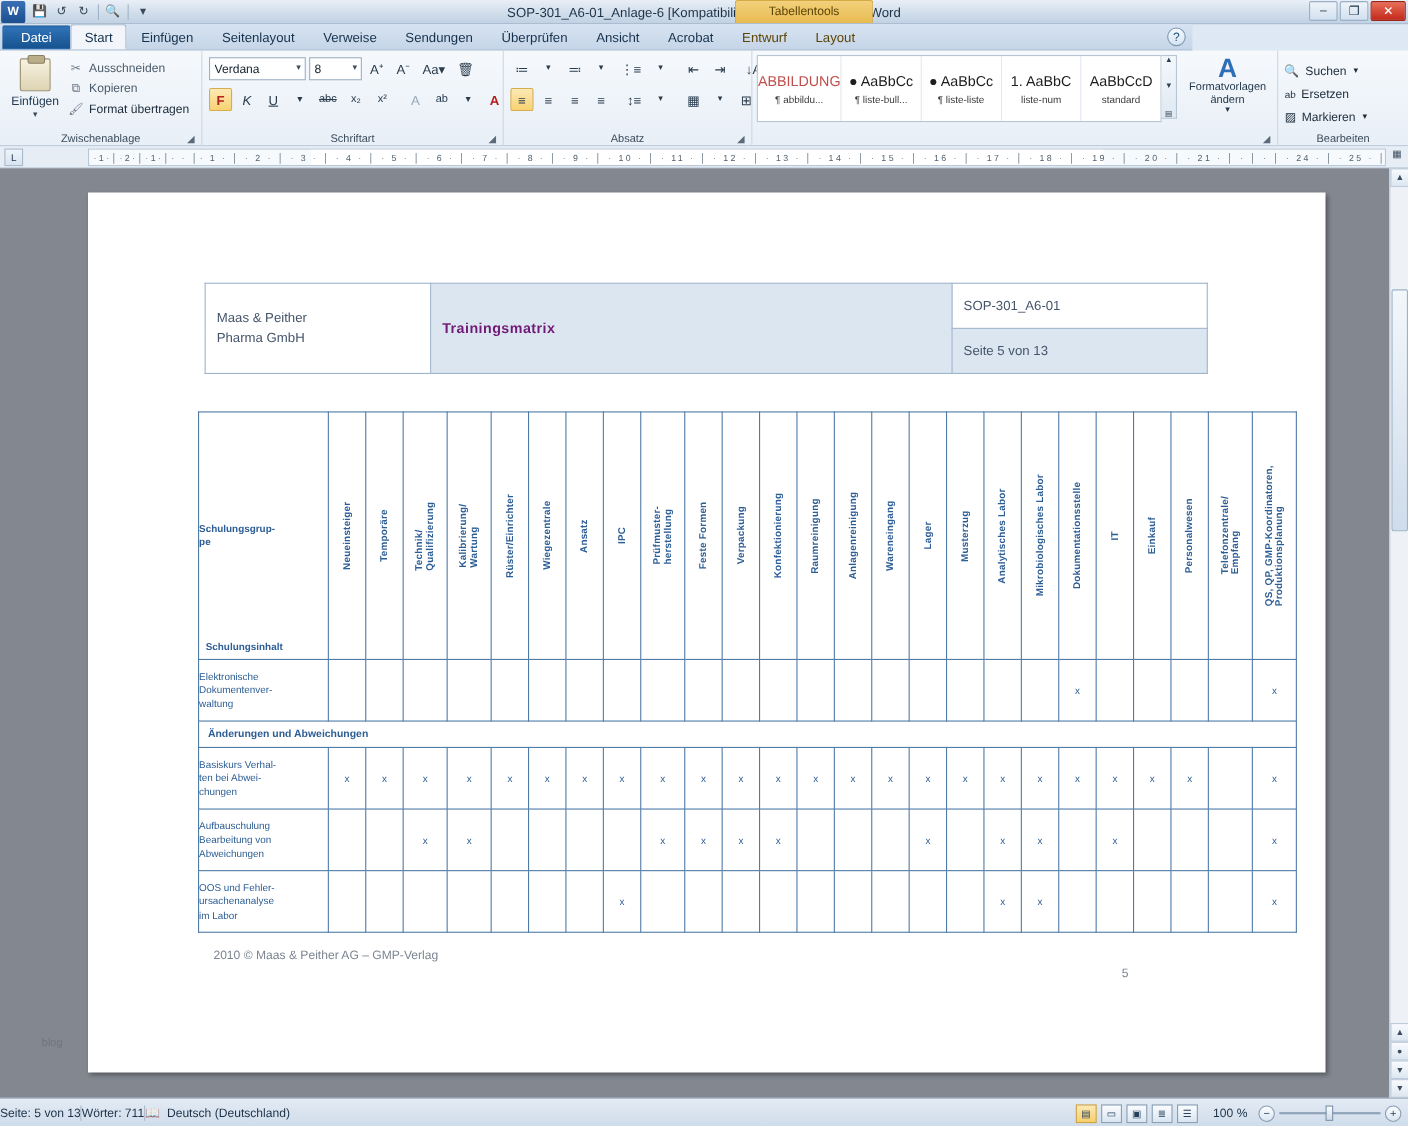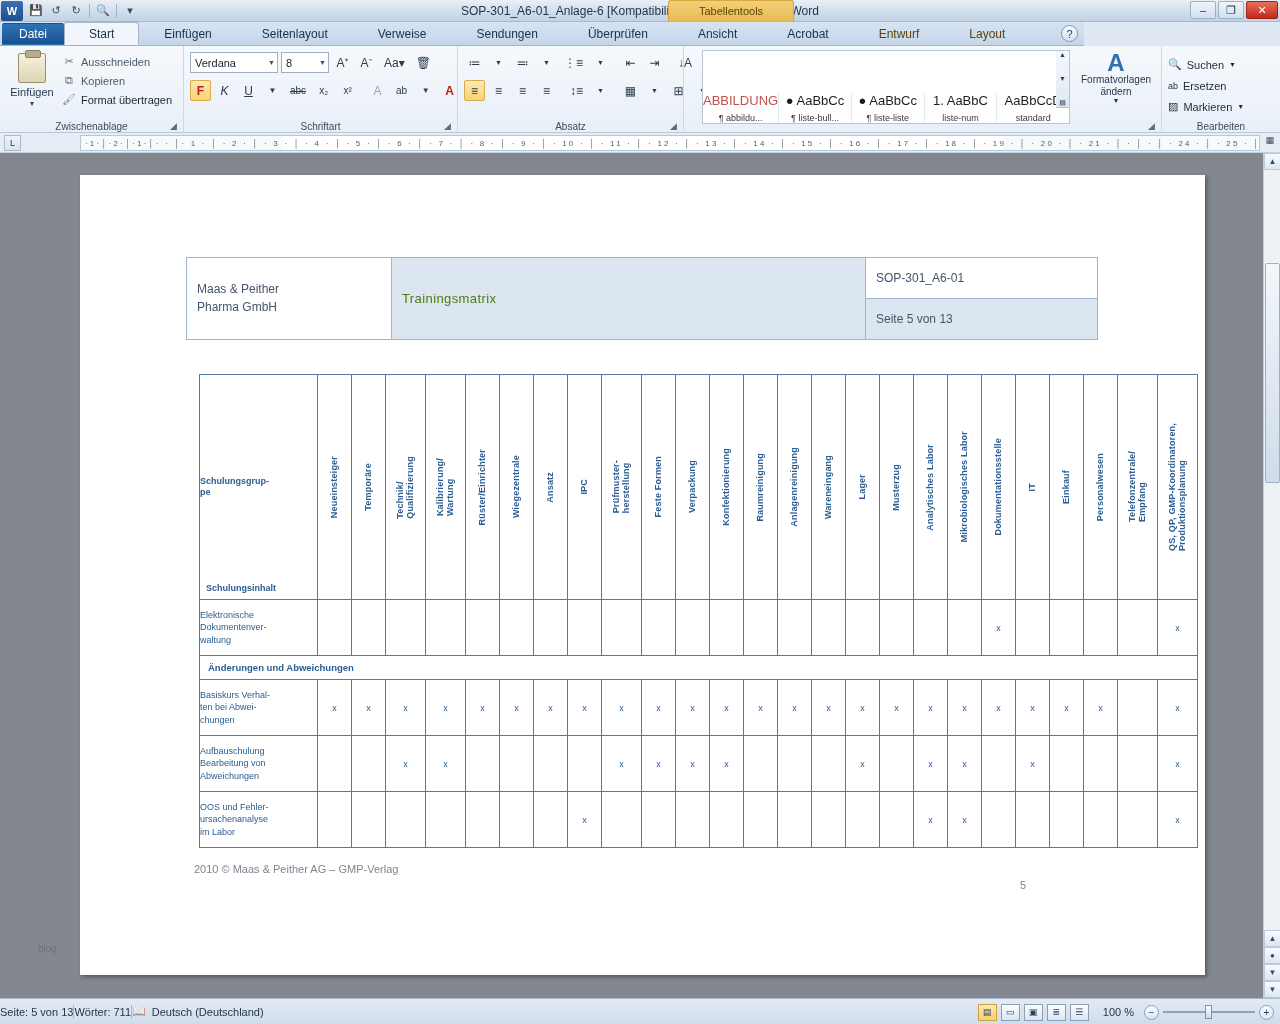--- a/index.html
+++ b/index.html
@@ -67,21 +67,21 @@
   }
 
   
   .ribbon-tabs {
     position: absolute; top: 22px; left: 0; width: 1084px; height: 24px;
     background: linear-gradient(#d7e3f1, #c5d5e8);
     display: flex; align-items: flex-end;
     border-bottom: 1px solid #9fb3c9;
   }
   .rtab {
-    height: 23px; padding: 0 24px;
+    height: 23px; padding: 0 12px;
     font-size: 12px; color: #16314d;
     display: flex; align-items: center;
     border: 1px solid transparent;
   }
   .rtab.file {
     background: linear-gradient(#2f73b8, #17528f);
     color: #fff; margin-left: 2px; border-radius: 2px 2px 0 0;
     padding: 0 16px; height: 22px;
   }
   .rtab.active {
@@ -162,24 +162,23 @@
   .rbtn.on {
     background: linear-gradient(#fde9b4, #f8d272);
     border: 1px solid #d8ac4a; border-radius: 2px;
   }
 
   
   #g-para { left: 458px; width: 226px; }
   
   #g-styles { left: 684px; width: 478px; }
   .style-gal {
-    position: absolute; left: 18px; top: 4px; width: 368px; height: 74px;
+    position: absolute; left: 4px; top: 4px; width: 368px; height: 61px;
     background: #fff; border: 1px solid #b6c5d4;
     display: flex;
-    align-items: flex-end;
   }
   .style-item {
     flex: 1; border-right: 1px solid #e2e9f0;
     display: flex; flex-direction: column; align-items: center; justify-content: center;
     font-size: 9px; color: #333;
   }
   .style-item .sp { font-size: 13px; color: #1d1d1d; white-space: nowrap; }
   .style-item .sn { font-size: 9px; color: #3a3a3a; margin-top: 5px; white-space: nowrap; }
   .style-item.abb .sp { color: #c0504d; font-variant: small-caps; }
   .gal-scroll {
@@ -250,29 +249,29 @@
   
   .hdr-table {
     position: absolute; left: 106px; top: 82px; width: 912px;
     border-collapse: collapse; font-size: 12px; color: #44546a;
   }
   .hdr-table td {
     border: 1px solid #9fb4cd; padding: 6px 10px; vertical-align: middle;
   }
   .hdr-left { width: 205px; height: 82px; line-height: 1.45; }
   .hdr-mid {
-    background: #dce6f1; font-weight: normal; font-size: 13px; color: #4d7c0f;
+    background: #dce6f1; font-weight: bold; font-size: 13px; color: #701a75;
     letter-spacing: .4px;
   }
   .hdr-right-top, .hdr-right-bot { width: 232px; height: 41px; font-size: 12px; }
   .hdr-right-bot { background: #dce6f1; }
 
   
   .matrix {
-    position: absolute; left: 119px; top: 199px;
+    position: absolute; left: 100px; top: 199px;
     border-collapse: collapse; font-size: 9px; color: #2c5d94;
     table-layout: fixed;
     border-radius: 21px;
   }
   .matrix td, .matrix th {
     border: 1px solid #4f7ba7; padding: 0; vertical-align: middle;
     font-weight: normal;
   }
   .col-label { width: 118px; }
   .col-x { width: 34px; }

